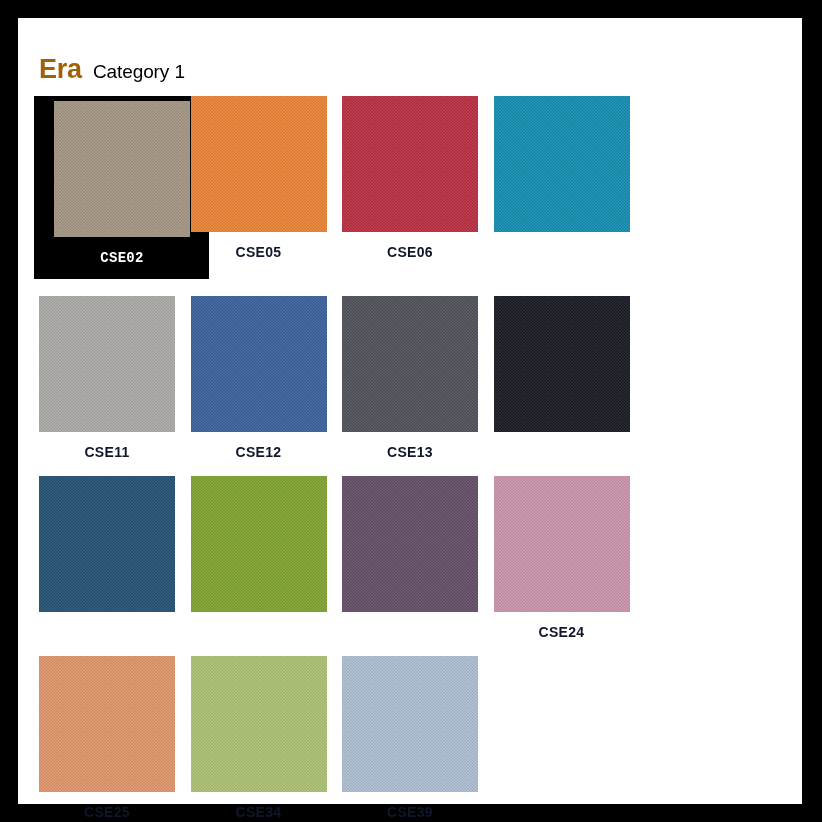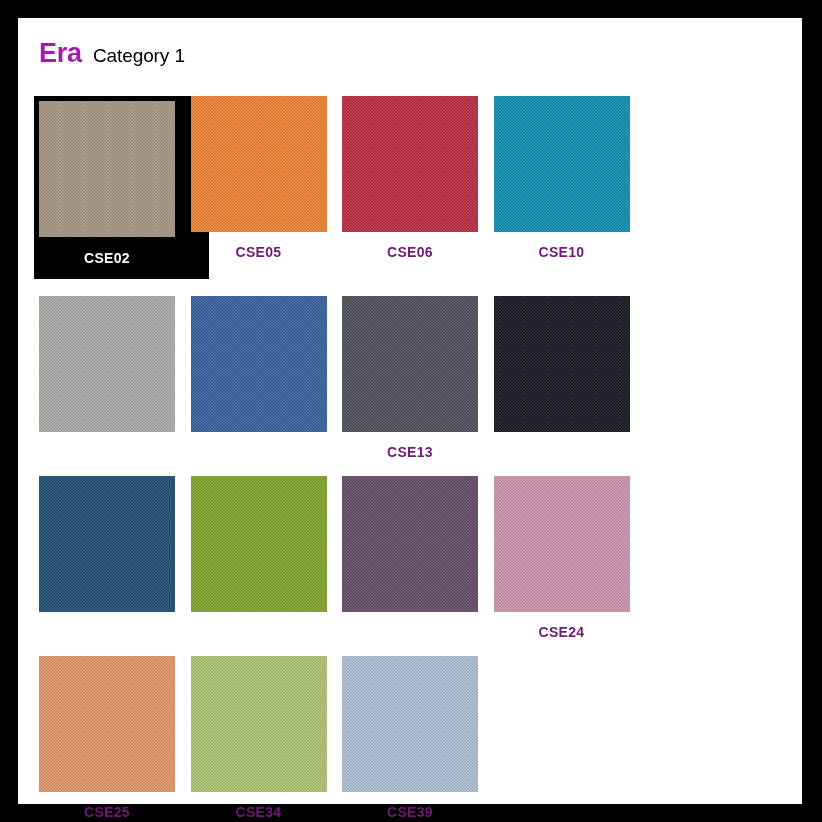--- a/index.html
+++ b/index.html
@@ -29,22 +29,23 @@
     left: 21px;
     top: 20px;
     display: flex;
     align-items: baseline;
     gap: 11px;
     white-space: nowrap;
   }
   #title {
     font-size: 27px;
     font-weight: bold;
-    color: #a21caf;
+    color: #a16207;
     letter-spacing: -0.2px;
+    margin-top: 16px;
   }
   #subtitle {
     font-size: 19px;
     font-weight: normal;
     color: #000000;
     letter-spacing: -0.1px;
   }
 
   
   #grid {
@@ -63,23 +64,24 @@
   }
 
   .cell .frame {
     width: 136px;
     padding: 0;
     background: transparent;
   }
 
   .cell.selected .frame {
     background: #000000;
-    padding: 5px 5px 0 5px;
+    padding: 5px 5px 0 20px;
     width: 175px;
     margin-left: -5px;
+    font-family: Liberation Mono, monospace;
   }
 
   .chip {
     width: 136px;
     height: 136px;
     display: block;
     position: relative;
     overflow: hidden;
   }
 
@@ -94,21 +96,21 @@
     background-size: 3px 3px, 3px 3px;
     pointer-events: none;
   }
 
   .label {
     display: block;
     width: 136px;
     text-align: center;
     font-size: 14px;
     font-weight: bold;
-    color: #701a75;
+    color: #0f172a;
     letter-spacing: 0.3px;
     padding-top: 13px;
     padding-bottom: 0;
     line-height: 14px;
   }
 
   .cell.selected .label {
     width: 146px;
     margin-left: -5px;
     color: #ffffff;
@@ -142,31 +144,32 @@
       </div>
       <div class="cell">
         <div class="frame">
           <div class="chip" title="CSE06" style="background: rgb(182, 42, 60);"></div>
           <span class="label">CSE06</span>
         </div>
       </div>
       <div class="cell">
         <div class="frame">
           <div class="chip" title="CSE10" style="background: rgb(14, 138, 173);"></div>
-          <span class="label">CSE10</span>
         </div>
       </div>
       <div class="cell">
         <div class="frame">
           <div class="chip" title="CSE11" style="background: rgb(167, 166, 163);"></div>
+          <span class="label">CSE11</span>
         </div>
       </div>
       <div class="cell">
         <div class="frame">
           <div class="chip" title="CSE12" style="background: rgb(53, 94, 153);"></div>
+          <span class="label">CSE12</span>
         </div>
       </div>
       <div class="cell">
         <div class="frame">
           <div class="chip" title="CSE13" style="background: rgb(74, 77, 85);"></div>
           <span class="label">CSE13</span>
         </div>
       </div>
       <div class="cell">
         <div class="frame">

